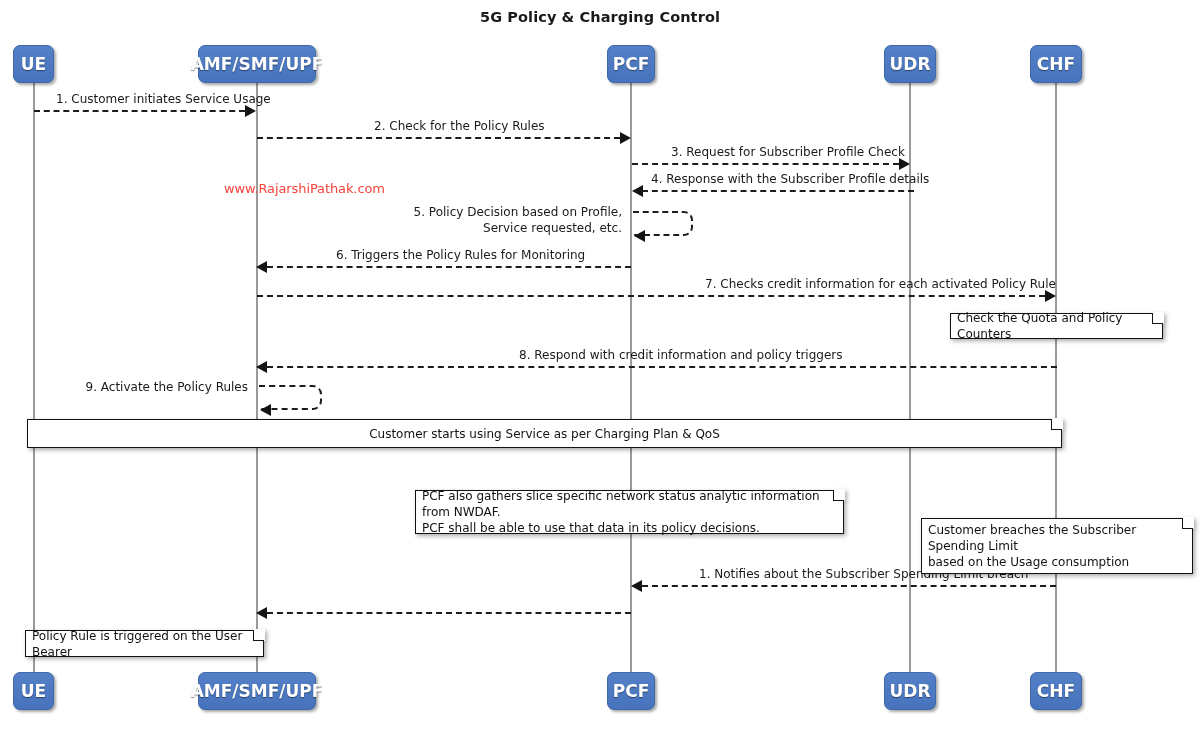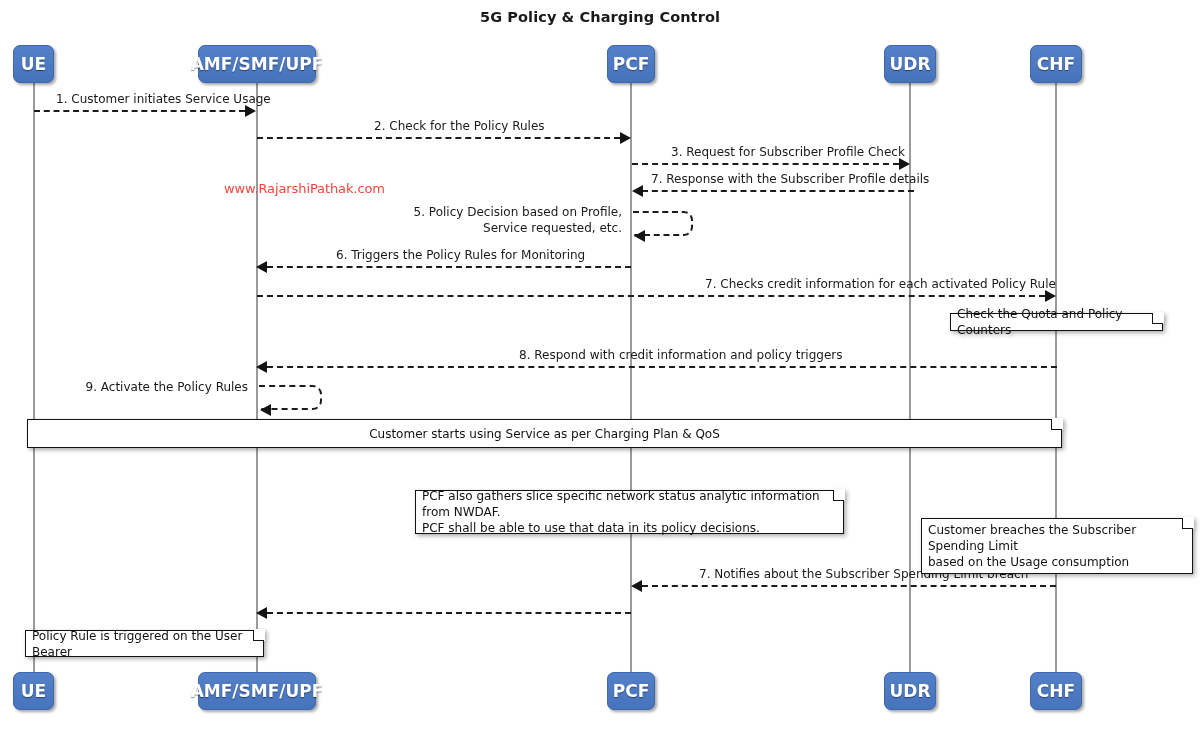--- a/index.html
+++ b/index.html
@@ -190,21 +190,21 @@
   <div class="msg" style="left:257px; top:137px; width:363px;"></div>
   <div class="arrowhead right" style="left:620px; top:132px;"></div>
   <div class="msg-label" style="left:374px; top:119px;">2. Check for the Policy Rules</div>
 
   <div class="msg" style="left:632px; top:163px; width:267px;"></div>
   <div class="arrowhead right" style="left:899px; top:158px;"></div>
   <div class="msg-label" style="left:671px; top:145px;">3. Request for Subscriber Profile Check</div>
 
   <div class="msg" style="left:642px; top:190px; width:272px;"></div>
   <div class="arrowhead left" style="left:632px; top:185px;"></div>
-  <div class="msg-label" style="left:651px; top:172px;">7. Response with the Subscriber Profile details</div>
+  <div class="msg-label" style="left:651px; top:172px;">4. Response with the Subscriber Profile details</div>
 
   <div class="selfmsg" style="left:633px; top:211px; width:60px; height:25px;"></div>
   <div class="arrowhead left" style="left:634px; top:230px;"></div>
   <div class="selfmsg-label" style="left:400px; top:204px; width:222px;">5. Policy Decision based on Profile,
 Service requested, etc.</div>
 
   <div class="msg" style="left:267px; top:266px; width:364px;"></div>
   <div class="arrowhead left" style="left:256px; top:261px;"></div>
   <div class="msg-label" style="left:336px; top:248px;">6. Triggers the Policy Rules for Monitoring</div>
 
@@ -215,28 +215,28 @@
   <div class="msg" style="left:267px; top:366px; width:790px;"></div>
   <div class="arrowhead left" style="left:256px; top:361px;"></div>
   <div class="msg-label" style="left:519px; top:348px;">8. Respond with credit information and policy triggers</div>
 
   <div class="selfmsg" style="left:259px; top:385px; width:63px; height:25px;"></div>
   <div class="arrowhead left" style="left:260px; top:404px;"></div>
   <div class="selfmsg-label" style="left:40px; top:379px; width:208px;">9. Activate the Policy Rules</div>
 
   <div class="msg" style="left:642px; top:585px; width:414px;"></div>
   <div class="arrowhead left" style="left:631px; top:580px;"></div>
-  <div class="msg-label" style="left:699px; top:567px;">7. Notifies about the Subscriber Spending Limit breach</div>
+  <div class="msg-label" style="left:699px; top:567px;">1. Notifies about the Subscriber Spending Limit breach</div>
 
   <div class="msg" style="left:267px; top:612px; width:364px;"></div>
   <div class="arrowhead left" style="left:256px; top:607px;"></div>
 
   <div class="watermark" style="left:224px; top:181px;">www.RajarshiPathak.com</div>
 
-  <div class="note" style="left:950px; top:313px; width:213px; height:18px;">
+  <div class="note" style="left:950px; top:313px; width:213px; height:26px;">
     <div class="note-clip"></div>
     <div class="note-body"></div>
     <div class="note-fold"></div>
     <div class="note-text">Check the Quota and Policy Counters</div>
   </div>
 
   <div class="note centered" style="left:27px; top:419px; width:1035px; height:29px;">
     <div class="note-clip"></div>
     <div class="note-body"></div>
     <div class="note-fold"></div>

